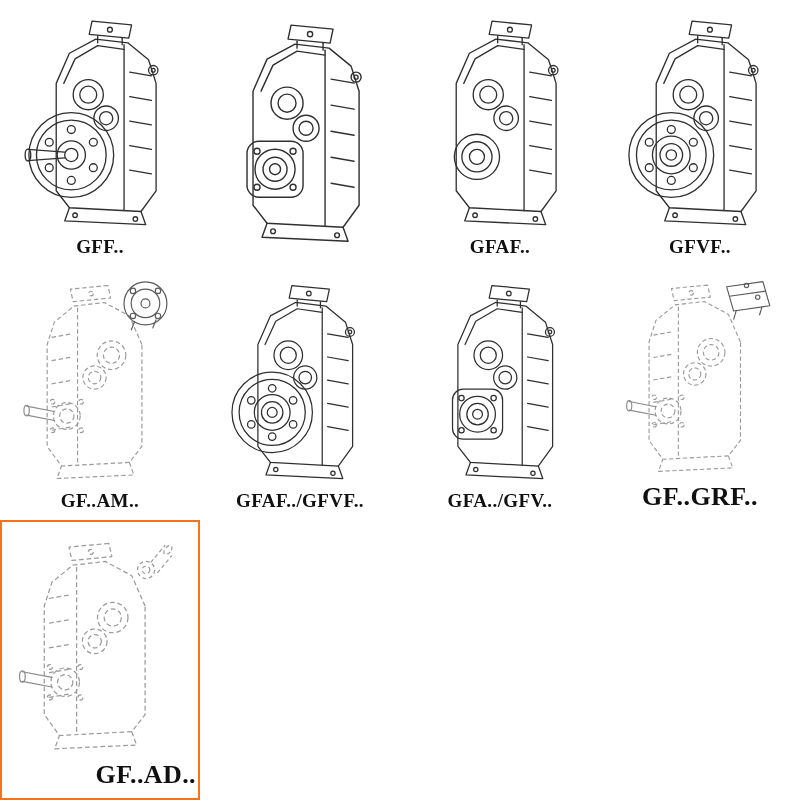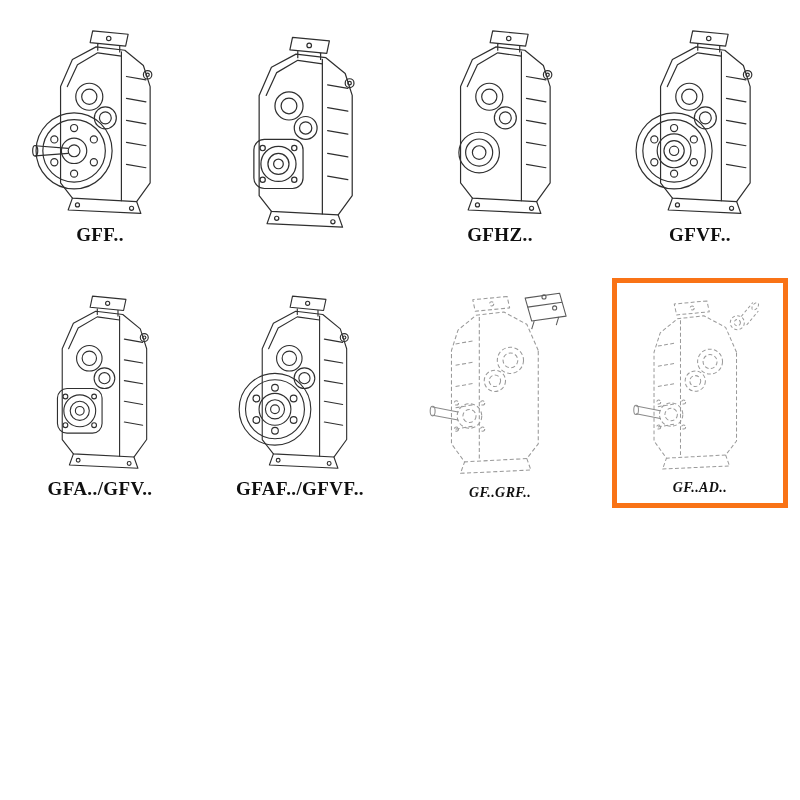--- a/index.html
+++ b/index.html
@@ -1,23 +1,23 @@
 <!DOCTYPE html>
 <html><head>
 <meta charset="utf-8">
 <style>
   html,body{margin:0;padding:0;background:#ffffff;}
   body{width:800px;height:800px;overflow:hidden;font-family:"Liberation Serif",serif;}
   .page{display:grid;grid-template-columns:repeat(4,200px);grid-template-rows:266px 254px 280px;width:800px;height:800px;background:#fff;}
-  figure.cell{margin:12px;display:flex;flex-direction:column;align-items:center;justify-content:flex-end;padding:4px 2px 8px;box-sizing:border-box;}
+  figure.cell{margin:0;display:flex;flex-direction:column;align-items:center;justify-content:flex-end;padding:4px 2px 8px;box-sizing:border-box;}
   .art{flex:1;width:100%;min-height:0;display:flex;align-items:center;justify-content:center;}
   .art svg{height:97%;max-width:97%;}
   .lbl{font-family:"Liberation Serif",serif;font-weight:700;font-size:19px;letter-spacing:.4px;color:#101010;white-space:nowrap;line-height:1.1;}
-  .lbl.big{font-size:14px;font-style:italic;}
-  figure.cell.boxed{border:5px solid #f97316;}
+  .lbl.big{font-size:26px;}
+  figure.cell.boxed{border:2px solid #f97316;align-items:flex-end;}
 </style>
 </head>
 <body>
 
 <svg width="0" height="0" style="position:absolute" aria-hidden="true">
   <defs>
 
     <g id="g-solid" fill="none" stroke="#2f2f2f" stroke-width="1.4" stroke-linejoin="round" stroke-linecap="round">
       <polygon points="86,14 128,18 125,32 83,28"></polygon>
       <circle cx="105" cy="23" r="2.6"></circle>
@@ -205,55 +205,64 @@
     </div>
   </figure>
 
   <figure class="cell">
     <div class="art">
       <svg viewBox="0 0 190 240">
           <use href="#g-solid"></use>
           <use href="#ovl-hollow"></use>
         </svg>
     </div>
-    <figcaption class="lbl">GFHZ..</figcaption>
+    <figcaption class="lbl">GFAF..</figcaption>
   </figure>
 
   <figure class="cell">
     <div class="art">
       <svg viewBox="0 0 190 240">
           <use href="#g-solid"></use>
           <use href="#ovl-flange-hollow"></use>
         </svg>
     </div>
     <figcaption class="lbl">GFVF..</figcaption>
   </figure>
 
 
 
-
+  <figure class="cell">
+    <div class="art">
+      <svg viewBox="0 0 190 240">
+          <use href="#g-phantom"></use>
+          <use href="#ovl-bell"></use>
+        </svg>
+    </div>
+    <figcaption class="lbl">GF..AM..</figcaption>
+  </figure>
+
+
+  <figure class="cell">
+    <div class="art">
+      <svg viewBox="0 0 190 240">
+          <use href="#g-solid"></use>
+          <use href="#ovl-flange-hollow"></use>
+        </svg>
+    </div>
+    <figcaption class="lbl">GFAF../GFVF..</figcaption>
+  </figure>
 
   <figure class="cell">
     <div class="art">
       <svg viewBox="0 0 190 240">
           <use href="#g-solid"></use>
           <use href="#ovl-hollow-square"></use>
         </svg>
     </div>
     <figcaption class="lbl">GFA../GFV..</figcaption>
-  </figure>
-
-  <figure class="cell">
-    <div class="art">
-      <svg viewBox="0 0 190 240">
-          <use href="#g-solid"></use>
-          <use href="#ovl-flange-hollow"></use>
-        </svg>
-    </div>
-    <figcaption class="lbl">GFAF../GFVF..</figcaption>
   </figure>
 
   <figure class="cell">
     <div class="art">
       <svg viewBox="0 0 190 240">
           <use href="#g-phantom"></use>
           <use href="#ovl-adapter"></use>
         </svg>
     </div>
     <figcaption class="lbl big">GF..GRF..</figcaption>

